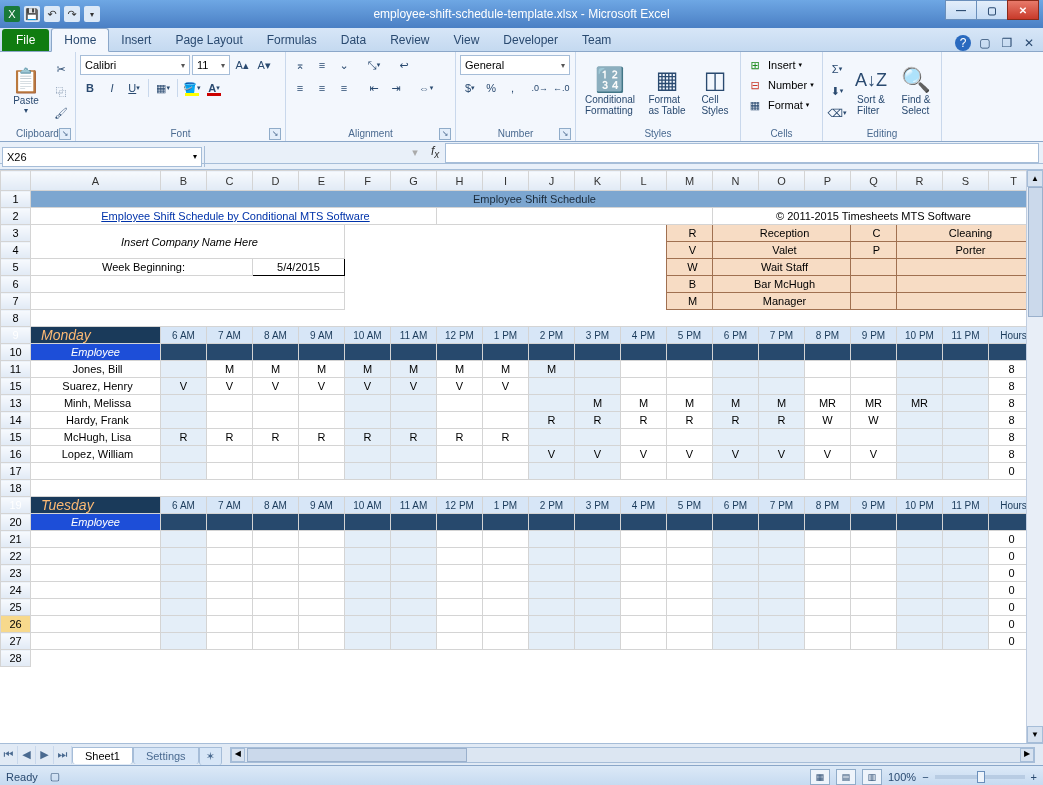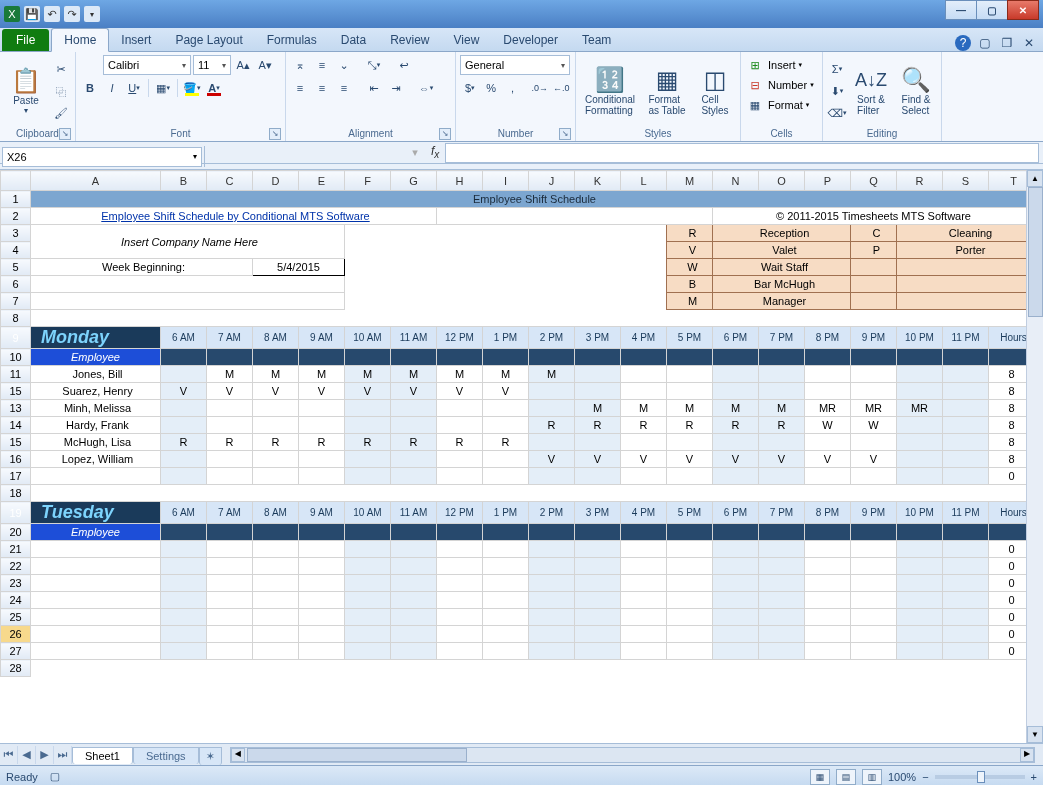--- a/index.html
+++ b/index.html
@@ -58,21 +58,21 @@
 
 .bigheader { background:#7ca6d0; font-weight:bold; font-size:16px; color:#1a2a3a; }
 .link { color:#0033aa; text-decoration:underline; text-align:left; padding-left:4px; font-size:10px; }
 .copy { text-align:right; padding-right:4px; font-size:10px; }
 .companyname { text-align:left; padding-left:4px; font-weight:bold; font-style:italic; font-size:15px; }
 .wklbl { text-align:left; padding-left:4px; font-weight:bold; font-size:12px; }
 .datebox { border:1.5px solid #000 !important; font-size:12px; }
 .legend { background:#f7dcc4; text-align:left; padding-left:6px; }
 .legend.b { border:1px solid #a07050 !important;}
 .dayrow td { background:#1a3a5a; color:#fff; }
-.dayrow .dayname { text-align:left; padding-left:10px; font-weight:bold; font-style:italic; font-size:18px; background:#1a3a5a; color:#7dd3fc; }
+.dayrow .dayname { text-align:left; padding-left:10px; font-weight:normal; font-style:italic; font-size:14px; background:#1a3a5a; color:#fdba74; }
 .dayrow .timehdr { background:#d7e6f7; color:#1a3a5a; font-size:10px; }
 .sublbl { background:#1d4ed8; color:#fff; font-style:italic; font-size:10px; text-align:center; }
 .empname { text-align:left; padding-left:4px; }
 .shaded { background:#e4eef8; }
 .dotR { border-right:1px dotted #999 !important; }
 .hrtot { border-left:1px solid #666; text-align:right; padding-right:4px; }
 
 
 .tabstrip { height:22px; background:#e1eaf5; border-top:1px solid #a6bdd8; display:flex; align-items:center; font-size:11px; }
 .tabstrip .nav { width:18px; height:18px; display:flex; align-items:center; justify-content:center; color:#4a6a90; cursor:pointer; border-right:1px solid #c9d8ec; }
@@ -97,20 +97,21 @@
 <body>
 
 <div class="titlebar">
   <div class="qat">
     <span class="ic" style="background:#1a7a3a;color:#fff;">X</span>
     <span class="ic">💾</span>
     <span class="ic">↶</span>
     <span class="ic">↷</span>
     <span class="ic" style="font-size:8px;">▾</span>
   </div>
+  <div class="title">employee-shift-schedule-template.xlsx - Microsoft Excel</div>
   <div class="wincontrols">
     <div>—</div>
     <div>▢</div>
     <div class="close">✕</div>
   </div>
 </div>
 
 <div class="ribbon-tabs">
   <div class="file">File</div>
   <div class="tab active">Home</div>
@@ -144,21 +145,21 @@
         <div class="minibtn">⿻</div>
         <div class="minibtn">🖌</div>
       </div>
     </div>
     <div class="label"><span>Clipboard</span><span class="dlg">↘</span></div>
   </div>
 
   <div class="group" style="width:210px;">
     <div class="controls" style="flex-direction:column; gap:3px;">
       <div class="row">
-        <div class="combo" style="width:88px;margin-left:23px;">
+        <div class="combo" style="width:110px;">
             <span>Calibri</span>
             <span class="dd">▾</span>
           </div>
         <div class="combo" style="width:38px;">
             <span>11</span>
             <span class="dd">▾</span>
           </div>
         <div class="minibtn">A▴</div>
         <div class="minibtn">A▾</div>
       </div>

